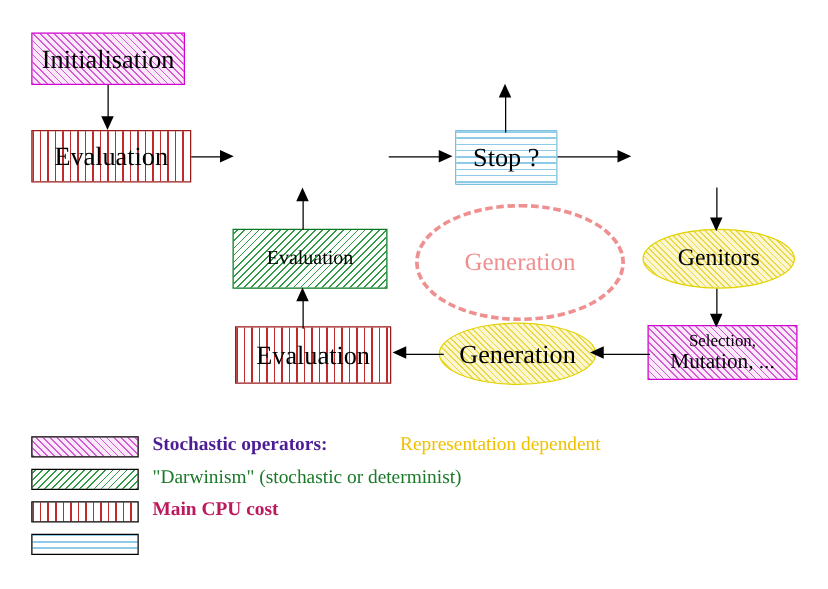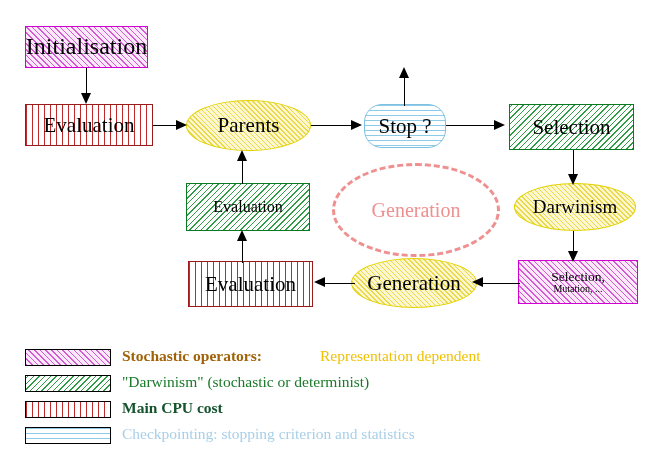--- a/index.html
+++ b/index.html
@@ -25,21 +25,21 @@
 
   .red{border-color:#9b1b1b;
     background-color:#ffffff;
     background-image:repeating-linear-gradient(90deg,
       #c02a2a 0px,#c02a2a 1.2px,transparent 1.2px,transparent 6px);}
 
   .blue{border-color:#7ec0e0;
     background-color:#ffffff;
     background-image:repeating-linear-gradient(180deg,
       #8ecbe8 0px,#8ecbe8 1.1px,transparent 1.1px,transparent 5px);}
-  .rounded{border-radius:18px;}
+  .rounded{border-radius:1px;}
 
   
   .ellipse{border-radius:50%;border:1.5px solid #e2d200;
     background-color:#fcf7cf;
     background-image:repeating-linear-gradient(45deg,
       #e8d84a 0px,#e8d84a 1px,transparent 1px,transparent 3.5px);}
 
   .gen-ellipse{position:absolute;border-radius:50%;
     border:3.5px dashed #ef9090;background:transparent;
     display:flex;align-items:center;justify-content:center;}
@@ -51,67 +51,61 @@
   .lnv{width:1.4px;}
   .arw{position:absolute;width:0;height:0;}
   .arw-r{border-top:5.5px solid transparent;border-bottom:5.5px solid transparent;border-left:11px solid #000;}
   .arw-l{border-top:5.5px solid transparent;border-bottom:5.5px solid transparent;border-right:11px solid #000;}
   .arw-d{border-left:5.5px solid transparent;border-right:5.5px solid transparent;border-top:11px solid #000;}
   .arw-u{border-left:5.5px solid transparent;border-right:5.5px solid transparent;border-bottom:11px solid #000;}
 
   
   .lg-sw{position:absolute;width:86px;height:17px;box-sizing:border-box;border:1.5px solid #000;}
   .lg-tx{position:absolute;white-space:nowrap;font-size:15.5px;}
-  .c-magenta{color:#a16207;}
+  .c-magenta{color:#4c1d95;}
   .c-gold{color:#f0c100;}
   .c-green{color:#1a7a2a;}
-  .c-red{color:#14532d;}
+  .c-red{color:#be185d;}
   .c-lblue{color:#a8cfe8;}
 </style>
 </head>
 <body>
 
 <div id="stage">
 
   <div class="node rect magenta" style="left:25px;top:26px;width:123px;height:42px;">
-    <span class="lbl" style="font-size:24px;">Initialisation</span>
+    <span class="lbl" style="font-size:21px;">Initialisation</span>
   </div>
 
   <div class="node rect red" style="left:25px;top:104px;width:128px;height:42px;">
     <span class="lbl" style="font-size:21px;">Evaluation</span>
   </div>
 
-  <div class="node ellipse" style="left:186px;top:100px;width:125px;height:51px;">
-    <span class="lbl" style="font-size:21px;">Parents</span>
-  </div>
 
 
   <div class="node rect blue rounded" style="left:364px;top:104px;width:82px;height:44px;">
     <span class="lbl" style="font-size:21px;">Stop ?</span>
   </div>
 
-  <div class="node rect green" style="left:509px;top:104px;width:125px;height:46px;">
-    <span class="lbl" style="font-size:21px;">Selection</span>
-  </div>
 
   <div class="node rect green" style="left:186px;top:183px;width:124px;height:48px;">
     <span class="lbl" style="font-size:16px;">Evaluation</span>
   </div>
 
   <div class="gen-ellipse" style="left:332px;top:163px;width:162px;height:88px;">
     <span class="lbl" style="font-size:20px;">Generation</span>
   </div>
 
   <div class="node ellipse" style="left:514px;top:183px;width:122px;height:48px;">
-    <span class="lbl" style="font-size:19px;">Darwinism</span>
+    <span class="lbl" style="font-size:19px;">Genitors</span>
   </div>
 
   <div class="node rect magenta" style="left:518px;top:260px;width:120px;height:44px;flex-direction:column;">
     <span class="lbl" style="font-size:13.5px;">Selection,</span>
-    <span class="lbl" style="font-size:10px;">Mutation, ...</span>
+    <span class="lbl" style="font-size:17px;">Mutation, ...</span>
   </div>
 
   <div class="node ellipse" style="left:351px;top:258px;width:126px;height:50px;">
     <span class="lbl" style="font-size:21px;">Generation</span>
   </div>
 
   <div class="node rect red" style="left:188px;top:261px;width:125px;height:46px;">
     <span class="lbl" style="font-size:21px;">Evaluation</span>
   </div>
 
@@ -152,15 +146,14 @@
   <div class="lg-tx c-magenta" style="left:122px;top:347px;font-weight:bold;">Stochastic operators:</div>
   <div class="lg-tx c-gold" style="left:288px;top:347px;margin-left:32px;">Representation dependent</div>
 
   <div class="lg-sw green" style="left:25px;top:375px;"></div>
   <div class="lg-tx c-green" style="left:122px;top:373px;">"Darwinism" (stochastic or determinist)</div>
 
   <div class="lg-sw red" style="left:25px;top:401px;"></div>
   <div class="lg-tx c-red" style="left:122px;top:399px;font-weight:bold;">Main CPU cost</div>
 
   <div class="lg-sw blue" style="left:25px;top:427px;"></div>
-  <div class="lg-tx c-lblue" style="left:122px;top:425px;">Checkpointing: stopping criterion and statistics</div>
 
 </div>
 
 </body></html>

